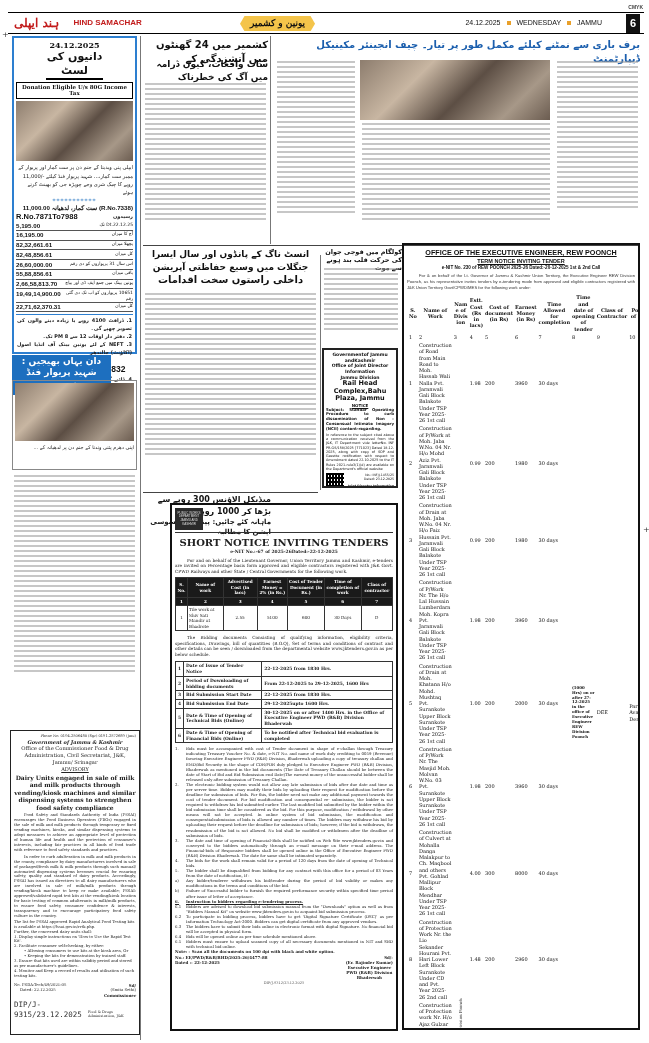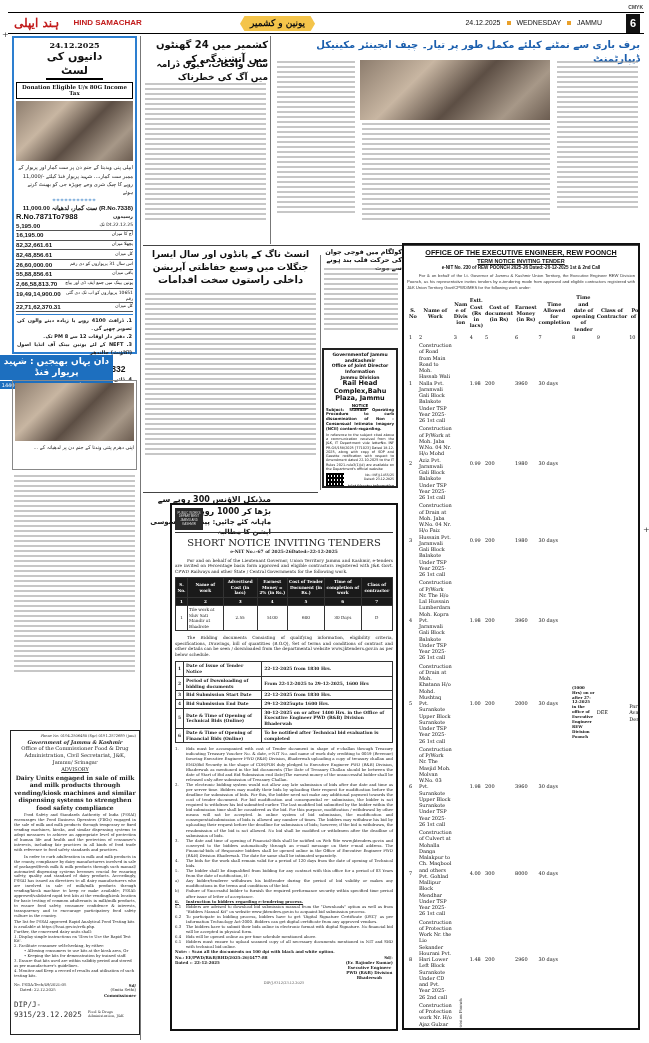--- a/index.html
+++ b/index.html
@@ -123,21 +123,21 @@
   </div>
   <div class="instr" style="border-top:1px solid #2d7fd0;margin-top:2px">
     <div class="urdu" style="font-size:5px">1. ڈرافٹ 4100 روپے یا زیادہ دینے والوں کی تصویر چھپے گی۔</div>
     <div class="urdu" style="font-size:5px">2. دفتر دار اوقات 12 سے 8 PM تک۔</div>
     <div class="urdu" style="font-size:5px">3. NEFT کے لئے یونین بینک آف انڈیا اصول (اکاؤنٹ) جالندھر</div>
     <div style="text-align:center">A/C 308302010024188</div>
     <div class="ifsc">IFSC Code: UBIN0530832</div>
     <div class="urdu" style="font-size:5px">4. ڈائی گئی رقم ٹرانسفر کرکے 9872457650 پر واٹس ایپ کریں</div>
   </div>
 </div>
-<div class="abs" style="left:0;top:355px;width:113px">
+<div class="abs" style="left:12px;top:355px;width:99px">
   <div class="banner-blue">دان یہاں بھیجیں : شہید پریوار فنڈ</div>
   <div class="banner-addr">پنجاب کیسری گروپ، سول لائنز، جالندھر - 144001</div>
 </div>
 <div class="abs box" style="left:12px;top:380px;width:125px;height:90px;border-color:#888">
   <div class="photo" style="height:58px;margin:2px"></div>
   <div class="urdu" style="font-size:5px;padding:0 2px">اپنی دھرم پتنی وندنا کے جنم دن پر لدھیانہ کے ...</div>
 </div>
 <div class="abs urdu lines" style="left:12px;top:472px;width:125px;height:245px">
   <div class="l"></div>
     <div class="l"></div>
@@ -419,21 +419,21 @@
 <div class="abs" style="left:143px;top:492px;width:175px;height:1px;background:#444"></div>
 <div class="abs hl" style="left:143px;top:494px;width:128px;font-size:8px;text-align:right;line-height:1.45">
   <div>میڈیکل الاؤنس 300 روپے سے بڑھا کر 1000 روپے</div>
   <div style="font-size:7px">ماہانہ کئے جائیں: پینشنرز ایسوسی ایشن کا مطالبہ</div>
 </div>
 
 <div class="abs box" style="left:170px;top:503px;width:228px;height:528px;border:2px solid #111;padding:3px;overflow:hidden">
   <div style="display:flex;align-items:center;gap:4px;border-bottom:1px solid #333;padding-bottom:2px">
     <div style="width:28px;height:22px;background:#2a2a2a;color:#ddd;font-size:3px;display:flex;align-items:center;justify-content:center;text-align:center;font-family:'Liberation Sans',sans-serif">PUBLIC WORKS DEPARTMENT JAMMU AND KASHMIR</div>
   </div>
-  <div class="notice" style="text-align:center;font-weight:normal;font-size:10px;margin-top:3px">SHORT NOTICE INVITING TENDERS</div>
+  <div class="notice" style="text-align:center;font-weight:bold;font-size:10px;margin-top:3px">SHORT NOTICE INVITING TENDERS</div>
   <div class="notice" style="text-align:center;font-weight:bold;font-size:4.4px">e-NIT No.:-67 of 2025-26Dated:-22-12-2025</div>
   <div class="notice" style="text-align:justify;font-size:4.3px;margin:3px 0;text-indent:12px">For and on behalf of the Lieutenant Governor, Union Territory Jammu and Kashmir, e-tenders are invited on Percentage basis form approved and eligible contractors registered with J&amp;K Govt. CPWD Railways and other State / Central Governments for the following work.</div>
   <table class="ntable notice">
     <tbody>
         <tr>
       <th>S. No.</th>
           <th>Name of work</th>
           <th>Advertised Cost (in lacs)</th>
           <th>Earnest Money = 2% (in Rs.)</th>
           <th>Cost of Tender Document (in Rs.)</th>

